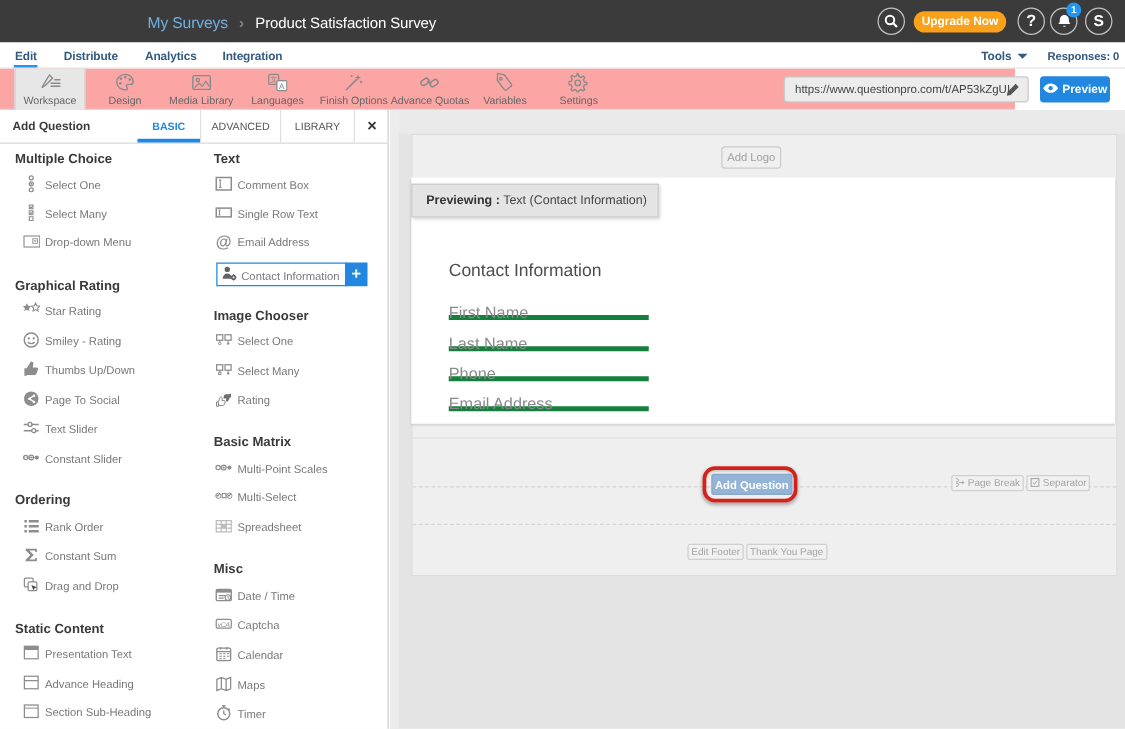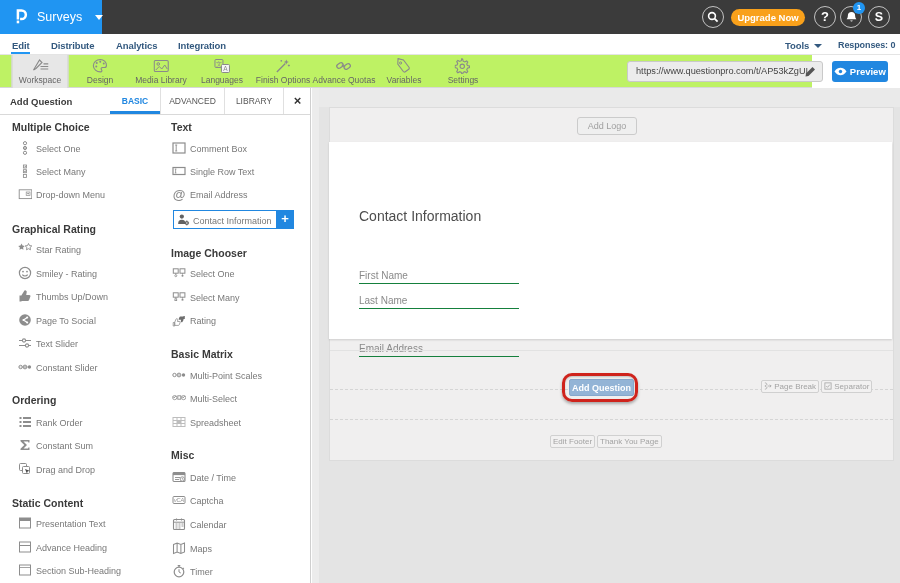--- a/index.html
+++ b/index.html
@@ -9,21 +9,21 @@
 .caret { display:inline-block; width:0; height:0; border-left:4.5px solid transparent; border-right:4.5px solid transparent; border-top:5px solid #fff; margin-left:8px; margin-bottom:1px; }
 .crumb { position:absolute; left:118px; top:11px; font-size:12px; color:#fff; letter-spacing:-.1px; }
 .crumb a { color:#6fb1e3; text-decoration:none; }
 .crumb .sep { color:#9a9a9a; margin:0 9px; font-size:12px; }
 
 .circ { position:absolute; top:6px; width:22px; height:22px; border:1.6px solid #c2c2c2; border-radius:50%; color:#fff; text-align:center; }
 .upg { position:absolute; left:731px; top:8.5px; width:74px; height:17px; background:#f9a11b; border-radius:8.5px; color:#fff; font-size:9.5px; font-weight:bold; line-height:17px; text-align:center; }
 .menubar { position:absolute; left:0; top:34px; width:900px; height:21px; background:#fff; border-bottom:1px solid #e4e4e4; }
 .menubar .mi { position:absolute; top:6px; font-size:9.5px; color:#33597f; font-weight:bold; letter-spacing:-.1px; }
 .menubar .edit-ul { position:absolute; left:11px; top:18px; width:19px; height:2px; background:#2196f3; }
-.toolbar { position:absolute; left:0; top:55px; width:812px; height:33px; background:#bef264; border-bottom:1px solid #d7d7d7; }
+.toolbar { position:absolute; left:0; top:55px; width:812px; height:33px; background:#fca5a5; border-bottom:1px solid #d7d7d7; }
 .tbi { position:absolute; top:0; height:33px; transform:translateX(-50%); text-align:center; padding-top:3px; }
 .tbi svg { display:block; margin:0 auto; }
 .tbi span { display:block; font-size:8.5px; color:#666; margin-top:1px; white-space:nowrap; }
 .tbi.active { background:#e7e7e7; border-left:1px solid #d0d0d0; border-right:1px solid #d0d0d0; width:57px; }
 .urlbox { position:absolute; left:627px; top:61px; width:196px; height:21px; background:#ececec; border:1px solid #c9c9c9; border-radius:3px; font-size:9.2px; color:#444; line-height:19px; padding-left:8px; white-space:nowrap; overflow:hidden; }
 .urlpencil { position:absolute; right:5px; top:3px; }
 .previewbtn { position:absolute; left:832px; top:61px; width:56px; height:21px; background:#2187e0; border-radius:3px; color:#fff; font-size:9.5px; font-weight:bold; text-align:center; line-height:21px; }
 .panel { position:absolute; left:0; top:88px; width:311px; height:495px; background:#fff; border-right:1px solid #cfcfcf; }
 .panel-h { position:absolute; left:0; top:0; width:100%; height:27px; border-bottom:1px solid #d9d9d9; }
 .panel-h .title { position:absolute; left:10px; top:8px; font-size:9.5px; font-weight:bold; color:#3a3a3a; }
@@ -33,43 +33,36 @@
 .qi { position:absolute; height:16px; white-space:nowrap; }
 .qi svg { vertical-align:-3px; }
 .qi span { font-size:9px; color:#787878; margin-left:4px; }
 .hilite { position:absolute; width:104px; height:19px; background:#fff; border:1px solid #2187e0; }
 .hicon { position:absolute; left:3px; top:1px; }
 .hicon svg { width:13px; height:13px; }
 .hlabel { position:absolute; left:19px; top:4.5px; font-size:9px; color:#787878; white-space:nowrap; }
 .plus { position:absolute; right:-18px; top:-1px; width:18px; height:19px; background:#2187e0; color:#fff; font-size:13px; font-weight:bold; text-align:center; line-height:18px; }
 .main { position:absolute; left:312px; top:88px; width:588px; height:495px; background:#e4e4e4; }
 .survey { position:absolute; left:17px; top:19px; width:565px; height:354px; background:#f0efef; border:1px solid #dcdcdc; }
-.addlogo { position:absolute; left:247px; top:9px; width:60px; height:18px; border:1px solid #cbcbcb; border-radius:3px; color:#a0a0a0; font-size:9px; text-align:center; line-height:17px; background:#efefef; box-sizing:border-box; }
+.addlogo { position:absolute; left:247px; top:9px; width:48px; height:18px; border:1px solid #cbcbcb; border-radius:3px; color:#a0a0a0; font-size:9px; text-align:center; line-height:17px; background:#efefef; box-sizing:border-box; }
 .card { position:absolute; left:-1px; top:33.5px; width:563px; height:197px; background:#fff; box-shadow:0 1px 2px rgba(0,0,0,.15); }
 .chip { position:absolute; left:-1px; top:39px; width:198px; height:27px; background:#e4e4e4; border:1px solid #ccc; box-shadow:1px 1px 3px rgba(0,0,0,.18); font-size:10px; color:#444; line-height:26px; padding-left:11px; white-space:nowrap; overflow:hidden; }
 .chip b { color:#333; }
 .ci-head { position:absolute; left:29px; top:99.5px; font-size:14px; color:#4d4d4d; letter-spacing:0; }
-.field { position:absolute; left:29px; width:160px; border-bottom:1px solid #15803d; font-size:10px; color:#8a8a8a; height:15.5px; padding-top:2px;margin-top:28px; }
+.field { position:absolute; left:29px; width:160px; border-bottom:4px solid #15803d; font-size:13px; color:#8a8a8a; height:15.5px; padding-top:2px; }
 .hr1 { position:absolute; left:0; top:242px; width:100%; border-top:1px solid #e2e2e2; }
 .hr2 { position:absolute; left:0; top:280.5px; width:100%; border-top:1px dashed #d5d5d5; }
 .hr3 { position:absolute; left:0; top:311px; width:100%; border-top:1px dashed #d5d5d5; }
 .redring { position:absolute; left:231.5px; top:264.5px; width:76px; height:29.5px; border:3.5px solid #cf231c; border-radius:10px; box-shadow:0 2px 3px rgba(0,0,0,.3), inset 0 1px 2px rgba(0,0,0,.2); }
 .addq { position:absolute; left:239px; top:271px; width:65px; height:17px; background:#93b4d6; border:1px solid #86a8cc; border-radius:2px; color:#fff; font-size:9px; font-weight:bold; text-align:center; line-height:16px; }
 .smallbtn { position:absolute; height:13px; background:#f2f1f1; border:1px solid #d0d0d0; border-radius:2px; color:#a3a3a3; font-size:8px; line-height:11.5px; padding:0 2px; white-space:nowrap; }
 </style></head>
 <body>
 <div class="topbar">
-  <div class="logo">
-    <svg width="34" height="34" viewBox="0 0 34 34" style="position:absolute;left:0;top:0">
-      <path d="M17.9 19.4 V10.4 H21.5 a4.35 4.35 0 0 1 0 8.7 H20.1" fill="none" stroke="#fff" stroke-width="2.5"></path>
-      <rect x="16.7" y="20.6" width="2.5" height="2.7" fill="#fff"></rect>
-    </svg>
-    <span class="surveys">Surveys</span>
-      <span class="caret" style="position:absolute;left:87px;top:15px"></span>
-  </div>
+  <div class="crumb"><a style="font-size:12.5px">My Surveys</a><span class="sep">›</span>Product Satisfaction Survey</div>
   <span class="circ" style="left:702px"><svg width="12" height="12" viewBox="0 0 12 12" style="margin-top:4px">
         <circle cx="5" cy="5" r="3.4" fill="none" stroke="#fff" stroke-width="1.6"></circle>
         <path d="M7.6 7.6 L10.6 10.6" stroke="#fff" stroke-width="1.8"></path>
       </svg></span>
   <span class="upg">Upgrade Now</span>
   <span class="circ" style="left:814px;font-size:13px;font-weight:bold;line-height:20px">?</span>
   <span class="circ" style="left:840px"><svg width="13" height="13" viewBox="0 0 13 13" style="margin-top:4px">
         <path d="M6.5 1 a3.6 3.6 0 0 1 3.6 3.6 c0 2.8 1.3 3.6 1.3 3.6 H1.6 s1.3-.8 1.3-3.6 A3.6 3.6 0 0 1 6.5 1z M5.2 9.5 a1.4 1.4 0 0 0 2.6 0" fill="#fff"></path>
       </svg><span style="position:absolute;right:-4px;top:-5px;width:12px;height:12px;background:#2095f2;border-radius:50%;font-size:8px;line-height:12px;font-weight:bold;text-align:center">1</span></span>
   <span class="circ" style="left:868px;font-size:12.5px;font-weight:bold;line-height:20px">S</span>
@@ -346,21 +339,23 @@
 </div>
 <div class="main">
     <div style="position:absolute;left:0;top:0;width:588px;height:19px;background:#eaeaea"></div>
     <div style="position:absolute;left:0;top:0;width:7px;height:495px;background:#ececec"></div>
   <div class="survey">
     <div class="addlogo">Add Logo</div>
     <div class="card"></div>
     <div class="ci-head">Contact Information</div>
     <div class="field" style="top:132px">First Name</div>
     <div class="field" style="top:157px">Last Name</div>
+    <div class="field" style="top:181px">Phone</div>
     <div class="field" style="top:205px">Email Address</div>
+    <div class="chip"><b>Previewing :</b> Text (Contact Information)</div>
     <div class="hr1"></div>
     <div class="hr2"></div>
     <div class="hr3"></div>
     <div class="redring"></div>
     <div class="addq">Add Question</div>
     <span class="smallbtn" style="left:431px;top:272px"><svg width="8" height="8" viewBox="0 0 9 9" style="vertical-align:-1px">
           <path d="M1 1 C4 1 4 4 1 4 M1 8 C4 8 4 5 1 5 M4 4.5 h4 M6.5 3 l1.5 1.5 -1.5 1.5" fill="none" stroke="#a3a3a3" stroke-width=".9"></path>
         </svg> Page Break</span>
     <span class="smallbtn" style="left:491px;top:272px"><svg width="8" height="8" viewBox="0 0 9 9" style="vertical-align:-1px">
           <rect x="1" y="1" width="7" height="7" fill="none" stroke="#a3a3a3" stroke-width=".9"></rect>

